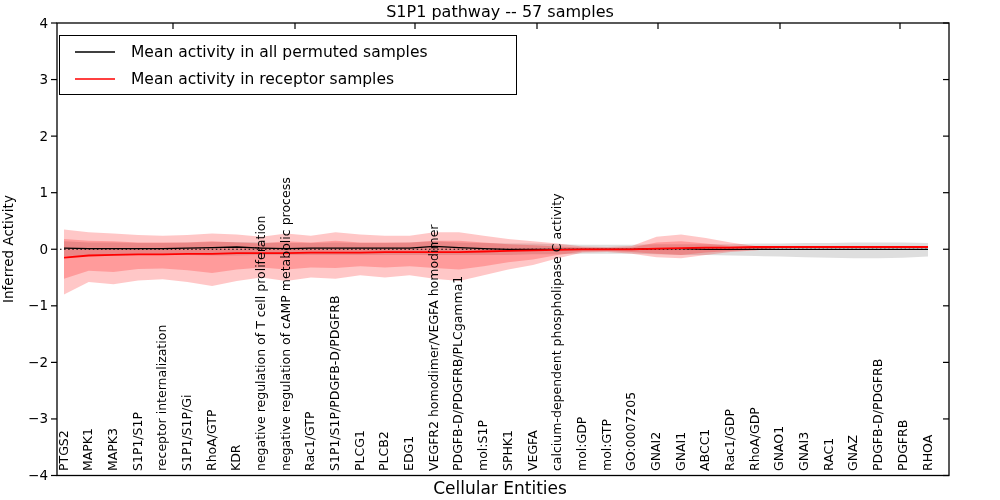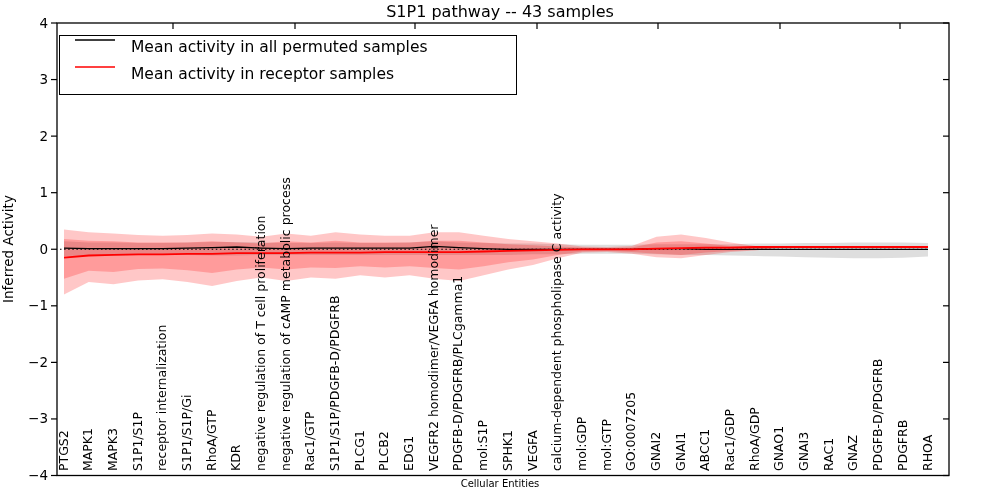--- a/index.html
+++ b/index.html
@@ -1,34 +1,34 @@
 <!DOCTYPE html>
 <html><head>
 <meta charset="utf-8">
 <style>
   html,body{margin:0;padding:0;background:#ffffff;}
   .fig{position:relative;width:1000px;height:500px;background:#ffffff;
        font-family:"DejaVu Sans","Liberation Sans",sans-serif;color:#000;overflow:hidden;}
   .title{position:absolute;top:2px;left:0;width:1000px;text-align:center;font-size:16px;}
   .ylabel{position:absolute;left:-62px;top:241px;width:140px;text-align:center;font-size:13.5px;
           transform:rotate(-90deg);}
-  .xlabel{position:absolute;top:478px;left:0;width:1000px;text-align:center;font-size:10px;}
+  .xlabel{position:absolute;top:478px;left:0;width:1000px;text-align:center;font-size:17px;}
   svg#plot{position:absolute;left:0;top:0;}
   .legend{position:absolute;left:59px;top:35px;width:458px;height:60px;border:1.4px solid #000;
           background:#fff;display:flex;flex-direction:column;justify-content:space-around;
           padding:2px 0;box-sizing:border-box;}
-  .legend-row{display:flex;height:28px;}
+  .legend-row{display:flex;align-items:center;height:28px;}
   .legend-swatch{margin-left:15px;margin-right:16px;flex:0 0 40px;}
   .legend-label{font-size:15.5px;white-space:nowrap;}
 </style>
 </head>
 <body>
 
 <div class="fig">
-  <div class="title">S1P1 pathway -- 43 samples</div>
+  <div class="title">S1P1 pathway -- 57 samples</div>
   <div class="ylabel">Inferred Activity</div>
   <svg id="plot" width="1000" height="500" viewBox="0 0 1000 500">
       <path d="M64.0,241.3 L88.7,242.5 L113.4,242.5 L138.1,243.0 L162.7,243.0 L187.4,242.5 L212.1,241.9 L236.8,241.9 L261.5,242.5 L286.2,243.0 L310.9,243.0 L335.5,242.5 L360.2,243.0 L384.9,243.0 L409.6,242.5 L434.3,241.3 L459.0,242.5 L483.7,243.0 L508.3,243.6 L533.0,243.6 L557.7,244.2 L582.4,244.7 L607.1,244.7 L631.8,244.7 L656.5,244.2 L681.1,244.2 L705.8,244.2 L730.5,244.2 L755.2,243.6 L779.9,243.6 L804.6,243.0 L829.3,243.0 L853.9,242.5 L878.6,242.5 L903.3,242.5 L928.0,243.0 L928.0,256.6 L903.3,257.7 L878.6,258.3 L853.9,258.3 L829.3,257.7 L804.6,257.2 L779.9,256.6 L755.2,256.0 L730.5,255.5 L705.8,254.9 L681.1,254.9 L656.5,254.3 L631.8,253.8 L607.1,253.8 L582.4,253.8 L557.7,254.3 L533.0,254.3 L508.3,254.9 L483.7,254.9 L459.0,254.9 L434.3,254.9 L409.6,254.9 L384.9,254.9 L360.2,254.9 L335.5,254.9 L310.9,254.9 L286.2,254.9 L261.5,254.9 L236.8,255.5 L212.1,255.5 L187.4,254.9 L162.7,254.9 L138.1,254.9 L113.4,255.5 L88.7,255.5 L64.0,256.0 Z" fill="rgba(0,0,0,0.13)" stroke="none"></path>
       <path d="M64.0,229.5 L88.7,232.3 L113.4,233.4 L138.1,235.1 L162.7,235.7 L187.4,235.1 L212.1,233.4 L236.8,234.5 L261.5,236.8 L286.2,233.4 L310.9,235.7 L335.5,232.3 L360.2,234.5 L384.9,235.7 L409.6,235.7 L434.3,232.3 L459.0,232.3 L483.7,235.7 L508.3,239.1 L533.0,241.3 L557.7,243.6 L582.4,246.4 L607.1,247.0 L631.8,245.9 L656.5,236.8 L681.1,234.5 L705.8,237.9 L730.5,242.5 L755.2,245.9 L779.9,246.4 L804.6,246.4 L829.3,246.4 L853.9,246.4 L878.6,246.4 L903.3,246.4 L928.0,246.4 L928.0,247.6 L903.3,247.6 L878.6,247.6 L853.9,247.6 L829.3,247.6 L804.6,247.6 L779.9,248.1 L755.2,250.4 L730.5,252.1 L705.8,254.9 L681.1,258.3 L656.5,257.2 L631.8,253.8 L607.1,252.1 L582.4,252.6 L557.7,258.3 L533.0,265.1 L508.3,269.6 L483.7,275.3 L459.0,280.9 L434.3,278.7 L409.6,275.3 L384.9,277.5 L360.2,275.3 L335.5,278.7 L310.9,277.5 L286.2,280.9 L261.5,277.5 L236.8,280.9 L212.1,286.0 L187.4,282.1 L162.7,279.2 L138.1,280.4 L113.4,284.3 L88.7,282.1 L64.0,294.5 Z" fill="rgba(255,0,0,0.22)" stroke="none"></path>
       <path d="M64.0,239.1 L88.7,240.8 L113.4,241.3 L138.1,242.5 L162.7,242.5 L187.4,242.5 L212.1,241.3 L236.8,242.5 L261.5,243.6 L286.2,241.3 L310.9,242.5 L335.5,240.8 L360.2,242.5 L384.9,242.5 L409.6,242.5 L434.3,240.8 L459.0,240.8 L483.7,242.5 L508.3,244.2 L533.0,245.3 L557.7,246.4 L582.4,247.6 L607.1,248.1 L631.8,247.6 L656.5,242.5 L681.1,241.3 L705.8,243.6 L730.5,245.9 L755.2,246.4 L779.9,246.4 L804.6,246.4 L829.3,246.4 L853.9,246.4 L878.6,246.4 L903.3,246.4 L928.0,246.4 L928.0,247.6 L903.3,247.6 L878.6,247.6 L853.9,247.6 L829.3,247.6 L804.6,247.6 L779.9,247.6 L755.2,249.8 L730.5,250.9 L705.8,252.6 L681.1,254.9 L656.5,253.8 L631.8,252.1 L607.1,250.9 L582.4,251.5 L557.7,254.9 L533.0,259.4 L508.3,262.3 L483.7,266.2 L459.0,269.6 L434.3,267.9 L409.6,266.2 L384.9,267.4 L360.2,266.2 L335.5,267.9 L310.9,267.4 L286.2,269.6 L261.5,267.4 L236.8,269.6 L212.1,273.0 L187.4,270.2 L162.7,268.5 L138.1,269.0 L113.4,271.9 L88.7,270.7 L64.0,278.7 Z" fill="rgba(255,0,0,0.22)" stroke="none"></path>
       <line x1="60" y1="249.25" x2="928" y2="249.25" stroke="#000" stroke-width="1.2" stroke-dasharray="1.5 2.6"></line>
       <polyline points="64.0,248.1 88.7,248.7 113.4,248.7 138.1,248.7 162.7,248.7 187.4,248.1 212.1,247.6 236.8,247.0 261.5,248.1 286.2,248.7 310.9,248.1 335.5,248.1 360.2,248.1 384.9,248.1 409.6,248.1 434.3,246.4 459.0,247.6 483.7,248.7 508.3,249.3 533.0,249.3 557.7,249.3 582.4,249.3 607.1,249.3 631.8,249.3 656.5,248.7 681.1,248.7 705.8,249.3 730.5,249.3 755.2,249.3 779.9,249.3 804.6,249.3 829.3,249.3 853.9,249.3 878.6,249.3 903.3,249.3 928.0,249.3" fill="none" stroke="#000000" stroke-width="1.3"></polyline>
       <polyline points="64.0,257.7 88.7,255.5 113.4,254.9 138.1,254.3 162.7,254.3 187.4,253.8 212.1,253.8 236.8,253.2 261.5,253.2 286.2,253.2 310.9,252.6 335.5,252.6 360.2,252.6 384.9,252.1 409.6,252.1 434.3,252.1 459.0,252.1 483.7,251.5 508.3,250.9 533.0,250.4 557.7,249.8 582.4,249.3 607.1,249.3 631.8,249.3 656.5,248.7 681.1,248.1 705.8,247.6 730.5,247.6 755.2,247.0 779.9,247.0 804.6,247.0 829.3,247.0 853.9,247.0 878.6,247.0 903.3,247.0 928.0,247.0" fill="none" stroke="#ff0000" stroke-width="1.8"></polyline>
       <rect x="57" y="23" width="892" height="452.5" fill="none" stroke="#000" stroke-width="1.3"></rect>
       <line x1="51" y1="23" x2="57" y2="23" stroke="#000" stroke-width="1.2"></line>

